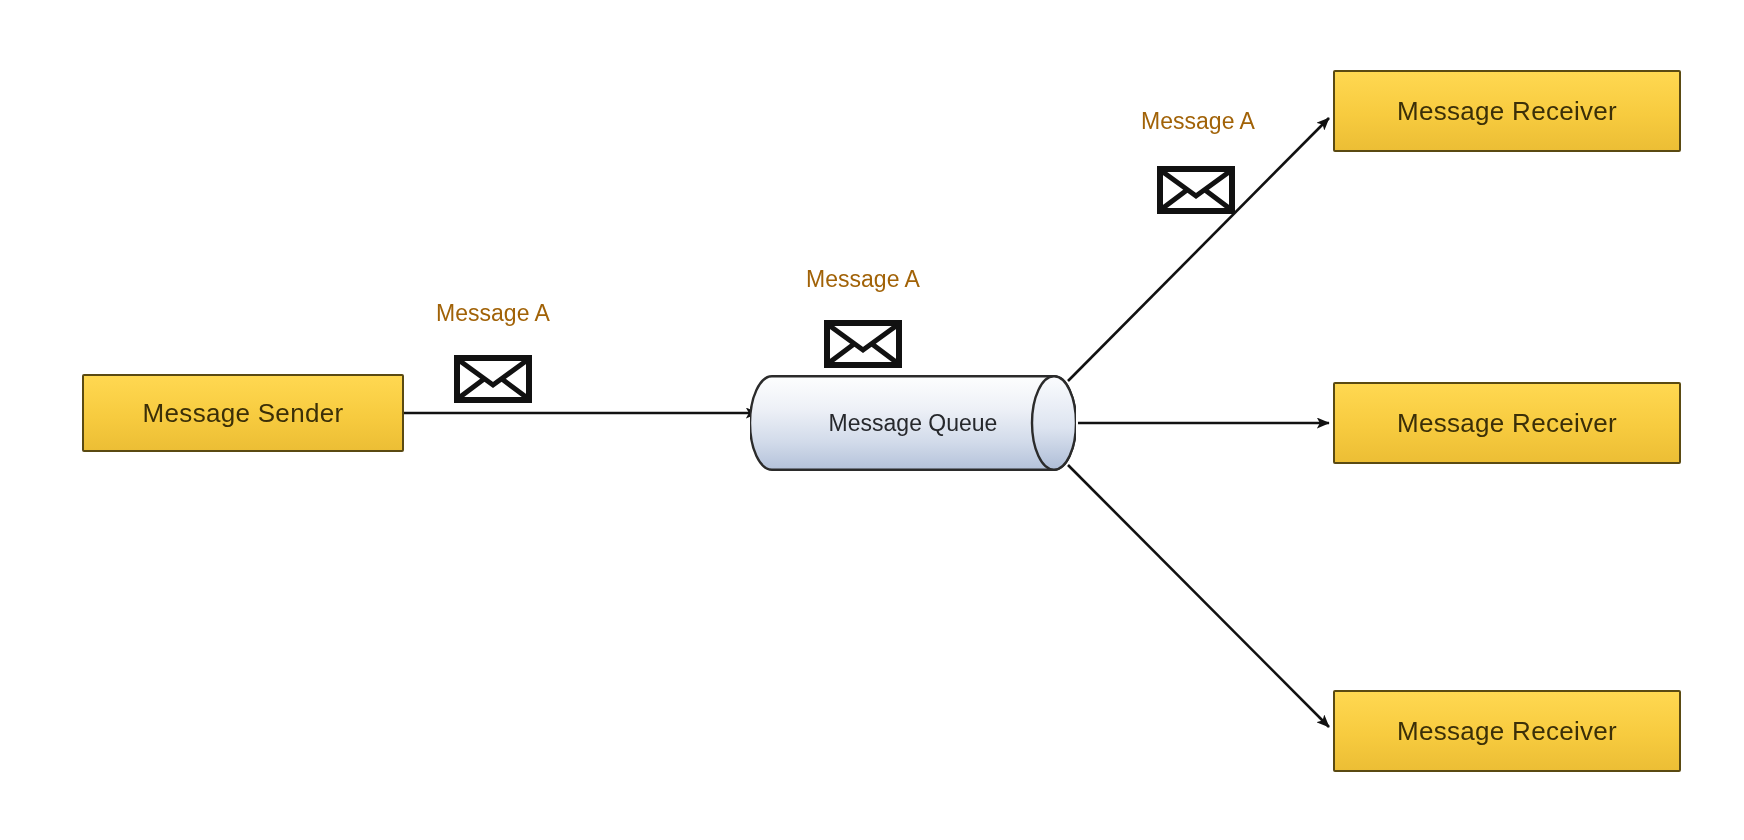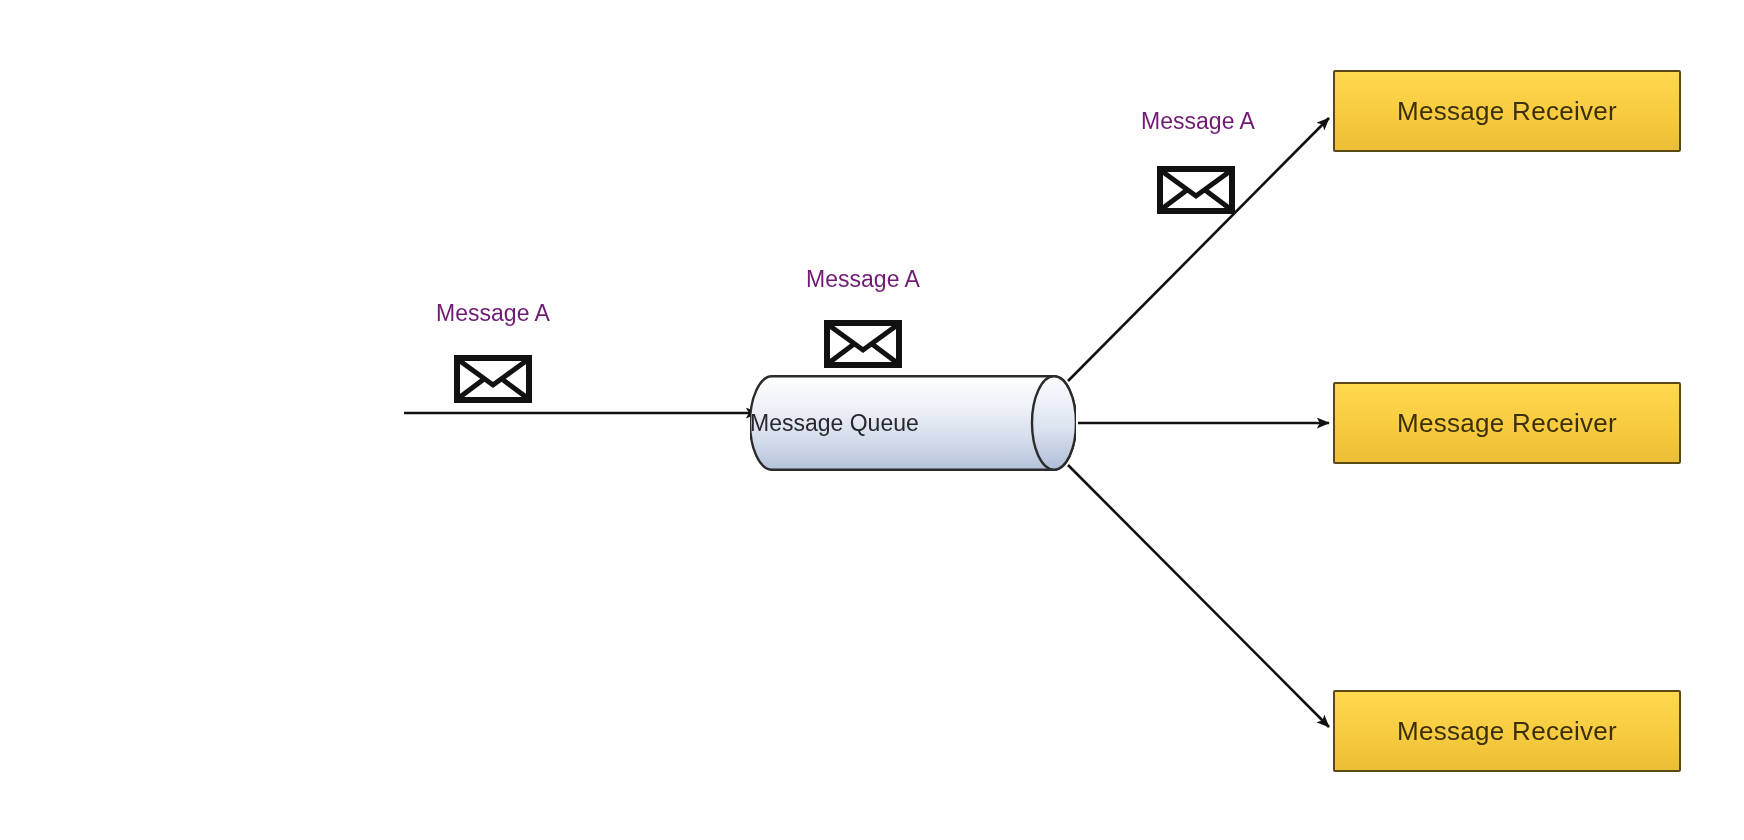--- a/index.html
+++ b/index.html
@@ -54,31 +54,31 @@
     height: 100%;
   }
   .cyl-label {
     position: absolute;
     left: 0;
     top: 0;
     width: 100%;
     height: 100%;
     display: flex;
     align-items: center;
-    justify-content: flex-start;
+    justify-content: center;
     color: #26282c;
     font-size: 23px;
     white-space: nowrap;
     pointer-events: none;
   }
 
   
   .edge-label {
     position: absolute;
-    color: #701a75;
+    color: #a16207;
     font-size: 23px;
     white-space: nowrap;
     transform: translateX(-50%);
     text-align: center;
   }
 
   
   .envelope {
     position: absolute;
     transform: translateX(-50%);
@@ -110,20 +110,23 @@
 
     <line x1="404" y1="413" x2="758" y2="413" stroke="#111111" stroke-width="2.6" marker-end="url(#arrowhead)"></line>
 
     <line x1="1068" y1="381" x2="1329" y2="118" stroke="#111111" stroke-width="2.6" marker-end="url(#arrowhead)"></line>
 
     <line x1="1078" y1="423" x2="1329" y2="423" stroke="#111111" stroke-width="2.6" marker-end="url(#arrowhead)"></line>
 
     <line x1="1068" y1="465" x2="1329" y2="727" stroke="#111111" stroke-width="2.6" marker-end="url(#arrowhead)"></line>
   </svg>
 
+  <div class="node-box" style="left:82px; top:374px; width:322px; height:78px;">
+    <span>Message Sender</span>
+  </div>
 
   <div class="cyl" style="left:750px; top:375px; width:326px; height:96px;">
     <svg class="cyl-body" viewBox="0 0 326 96" xmlns="http://www.w3.org/2000/svg" preserveAspectRatio="none">
 
       <path d="M 22,1.3 L 304,1.3 A 22 46.7 0 0 1 304,94.7 L 22,94.7 A 22 46.7 0 0 1 22,1.3 Z" fill="url(#cylGrad)" stroke="#2b2b2b" stroke-width="2.4"></path>
 
       <path d="M 304,1.3 A 22 46.7 0 0 0 304,94.7 A 22 46.7 0 0 0 304,1.3 Z" fill="url(#capGrad)" stroke="#2b2b2b" stroke-width="2.4"></path>
     </svg>
     <div class="cyl-label">
       <span>Message Queue</span>

